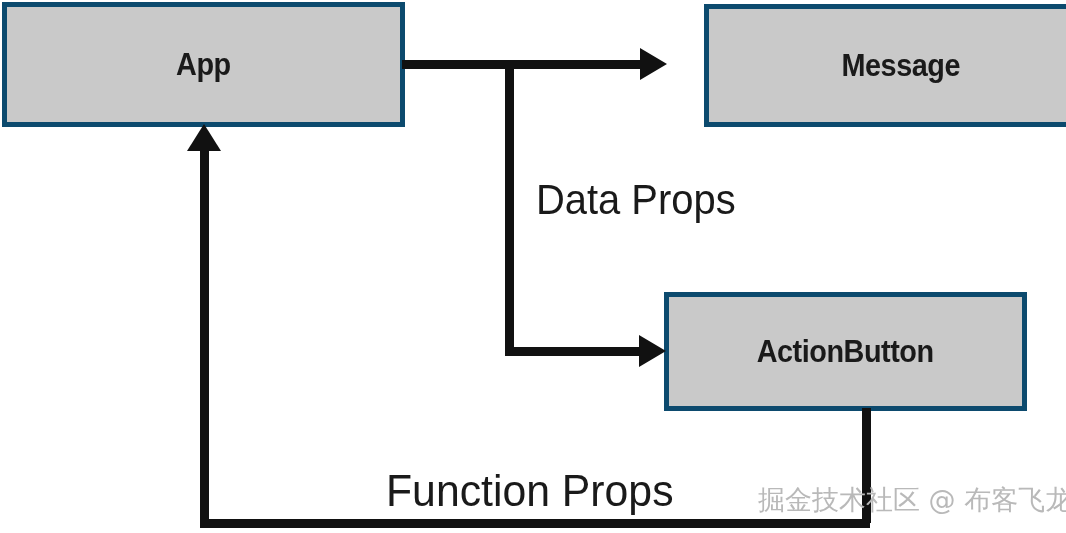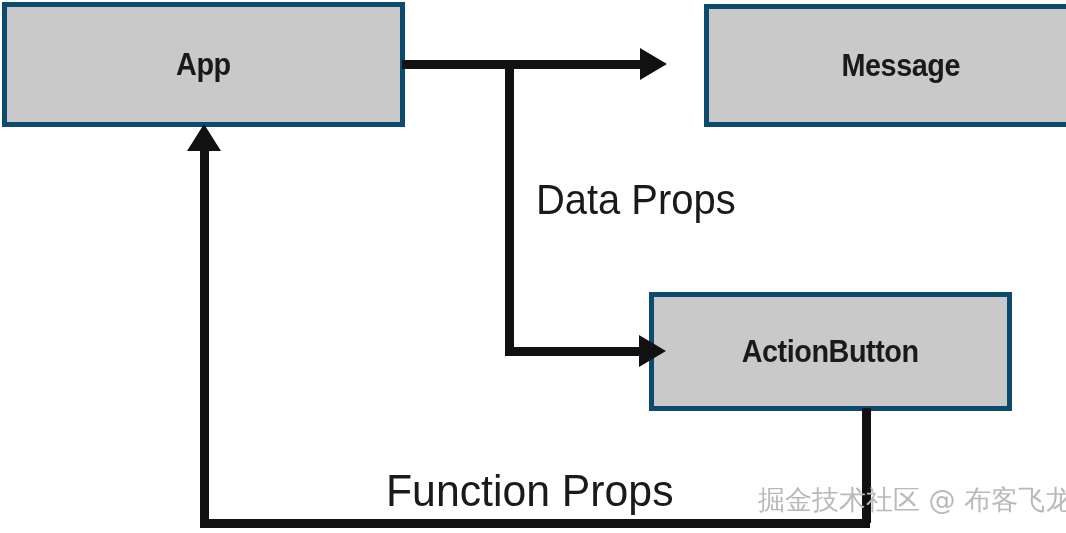--- a/index.html
+++ b/index.html
@@ -30,21 +30,21 @@
     font-size: 31px;
     font-weight: 600;
     color: #1a1a1a;
     letter-spacing: -0.5px;
     line-height: 1;
     transform: scaleX(0.93);
   }
 
   #node-app      { left: 2px;   top: 2px;   width: 403px; height: 125px; }
   #node-message  { left: 668px; top: 4px;   width: 394px; height: 123px; margin-left: 36px; }
-  #node-action   { left: 649px; top: 292px; width: 363px; height: 119px; }
+  #node-action   { left: 664px; top: 292px; width: 363px; height: 119px; }
 
   
   .edge-h, .edge-v {
     position: absolute;
     background: #111111;
   }
 
   
   .arrow-right {
     position: absolute;

